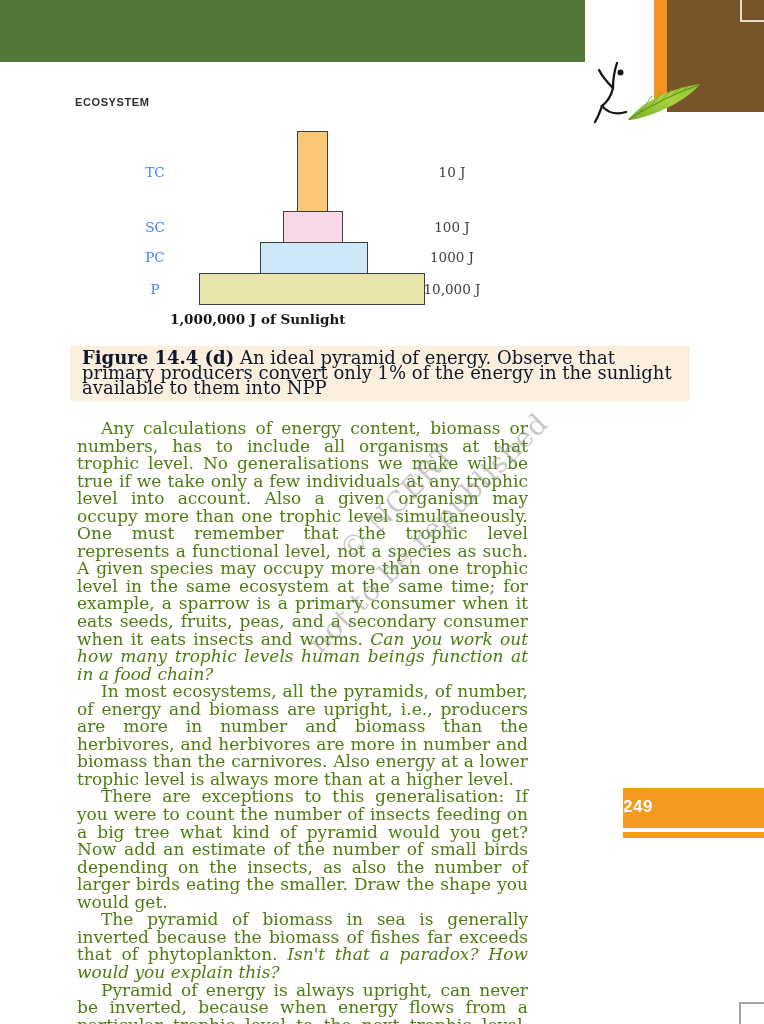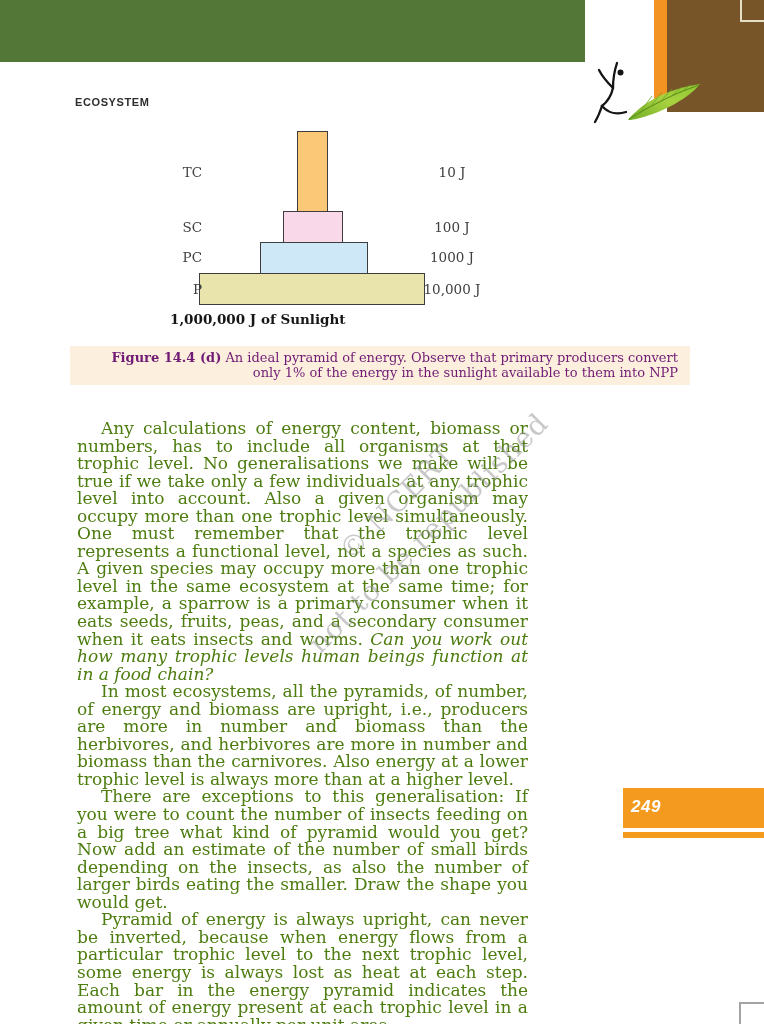--- a/index.html
+++ b/index.html
@@ -18,47 +18,47 @@
   
   .running-head{position:absolute;left:75px;top:96px;font-family:"Liberation Sans",sans-serif;
         font-weight:bold;font-size:11px;letter-spacing:.6px;color:#2e2e2e;}
 
   
   .bar{position:absolute;border:1.5px solid #3d3d3d;box-sizing:border-box;}
   .bar-tc{left:297px;top:131px;width:31px;height:81px;background:#fbc878;}
   .bar-sc{left:283px;top:211px;width:60px;height:32px;background:#f9d9e9;}
   .bar-pc{left:260px;top:242px;width:108px;height:32px;background:#cfe8f8;}
   .bar-p{left:199px;top:273px;width:226px;height:32px;background:#e8e4ac;}
-  .lvl-label{position:absolute;left:162px;width:40px;text-align:right;font-size:13.5px;color:#404040;}
+  .lvl-label{position:absolute;left:135px;width:40px;text-align:center;font-size:13.5px;color:#3b82f6;}
   .lvl-value{position:absolute;left:408px;width:88px;text-align:center;font-size:13.5px;color:#404040;}
   .row-tc{top:164px;} .row-sc{top:219px;} .row-pc{top:249px;} .row-p{top:281px;}
   .sunlight{position:absolute;left:170px;top:311px;width:284px;text-align:left;
         font-size:13.5px;font-weight:bold;color:#161616;}
 
   
   .caption-box{position:absolute;left:70px;top:346px;width:620px;min-height:38px;
         background:#fcefdd;box-sizing:border-box;padding:4px 12px 5px 12px;
-        text-align:right;font-size:13px;line-height:15.2px;color:#701a75;}
+        text-align:left;font-size:18px;line-height:15.2px;color:#0f172a;}
   .caption-box b{font-weight:bold;}
 
   
   .body-text{position:absolute;left:77px;top:420px;width:451px;font-size:17px;
         line-height:17.55px;color:#4d7c0f;text-align:justify;}
   .body-text p{margin:0;text-indent:24px;}
   .body-text em{font-style:italic;}
 
   
   .watermark{position:absolute;left:228px;top:474px;width:370px;text-align:center;
         transform:rotate(-45deg);font-size:28px;line-height:44px;letter-spacing:1px;
         color:#8f8f8f;opacity:.48;pointer-events:none;}
 
   
   .pagenum-box{position:absolute;left:623px;top:788px;width:141px;height:40px;background:#f49a1f;}
-  .pagenum-box span{display:inline-block;margin:9px 0 0 8px;font-family:"Liberation Sans",sans-serif;
-        font-weight:bold;font-size:17px;color:#ffffff;letter-spacing:.5px;font-style:italic;}
+  .pagenum-box span{display:inline-block;margin:9px 0 0 0;font-family:"Liberation Sans",sans-serif;
+        font-weight:bold;font-size:17px;color:#ffffff;letter-spacing:.5px;}
   .pagenum-strip{position:absolute;left:623px;top:832px;width:141px;height:6px;background:#f49a1f;}
 
   
   .footer{position:absolute;left:0;top:985px;width:764px;text-align:center;
         font-family:"Liberation Sans",sans-serif;font-size:11px;color:#3a3a3a;}
 
   
   .corner-v{position:absolute;left:739px;top:1002px;width:2px;height:22px;background:#a3a3a3;}
   .corner-h{position:absolute;left:739px;top:1002px;width:25px;height:2px;background:#a3a3a3;}
 </style>
@@ -126,20 +126,21 @@
 
   <div class="caption-box">
     <b>Figure 14.4 (d)</b>
     <span>An ideal pyramid of energy. Observe that primary producers convert only 1% of the energy in the sunlight available to them into NPP</span>
   </div>
 
   <div class="body-text">
     <p><span>Any calculations of energy content, biomass or numbers, has to include all organisms at that trophic level.  No generalisations we make will be true if we take only a few individuals at any trophic level into account. Also a given organism may occupy more than one trophic level simultaneously. One must remember that the trophic level represents a functional level, not a species as such. A given species may occupy more than one trophic level in the same ecosystem at the same time; for example, a sparrow is a primary consumer when it eats seeds, fruits, peas, and a secondary consumer when it eats insects and worms. </span><em>Can you work out how many trophic levels human beings function at in a food chain?</em></p>
     <p><span>In most ecosystems, all the pyramids, of number, of energy and biomass are upright, i.e., producers are more in number and biomass than the herbivores, and herbivores are more in number and biomass than the carnivores.  Also energy at a lower trophic level is always more than at a higher level.</span><em></em></p>
     <p><span>There are exceptions to this generalisation: If you were to count the number of insects feeding on a big tree what kind of pyramid would you get?  Now add an estimate of the number of small birds depending on the insects, as also the number of larger birds eating the smaller. Draw the shape you would get.</span><em></em></p>
+    <p><span>The pyramid of biomass in sea is generally inverted because the biomass of fishes far exceeds that of phytoplankton. </span><em>Isn't that a paradox? How would you explain this?</em></p>
     <p><span>Pyramid of energy is always upright, can never be inverted,  because when energy flows from a particular trophic level to the next trophic level, some energy is always lost as heat at each step. Each bar in the energy pyramid indicates the amount of energy present at each trophic level in a given time or annually per unit area.</span><em></em></p>
   </div>
 
   <div class="watermark">
     <div>© NCERT</div>
     <div>not to be republished</div>
   </div>
 
   <div class="pagenum-box">
     <span>249</span>

